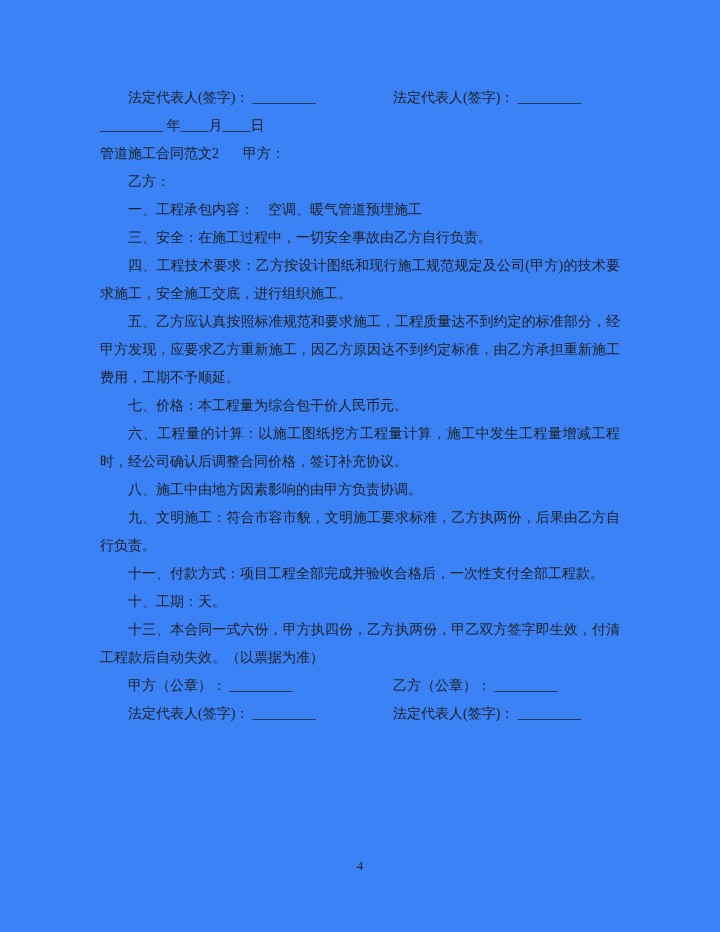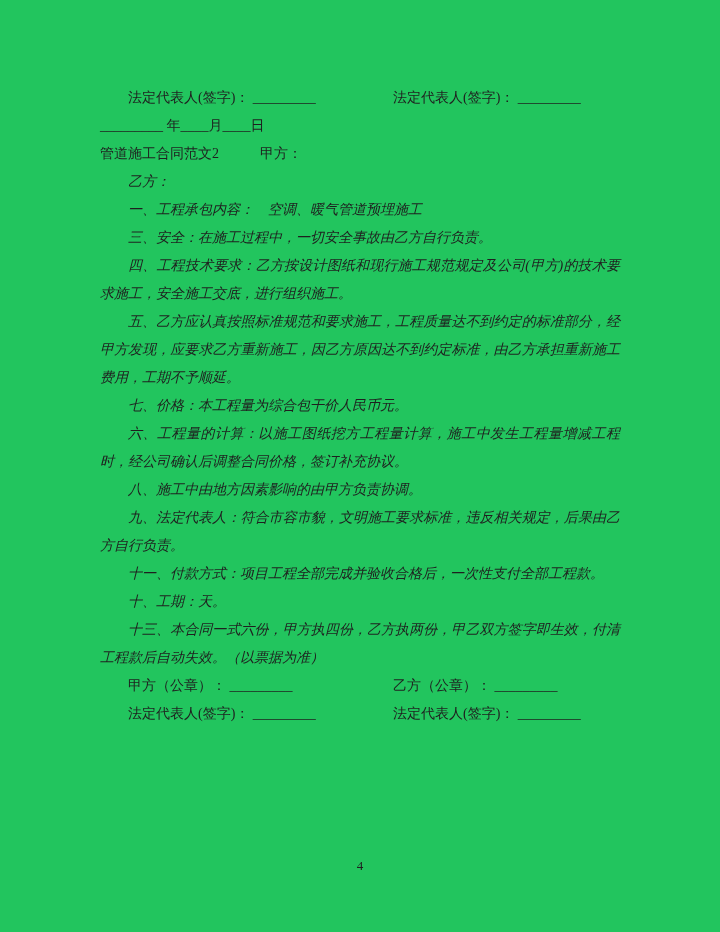--- a/index.html
+++ b/index.html
@@ -10,21 +10,21 @@
     width: 720px;
     height: 932px;
     background: #ffffff;
     font-family: "Liberation Serif", "DejaVu Serif", serif;
     color: #1f1f1f;
   }
   .page {
     position: relative;
     width: 720px;
     height: 932px;
-    background: #22c55e;
+    background: #3b82f6;
     overflow: hidden;
   }
   .doc {
     position: absolute;
     left: 100px;
     top: 84px;
     width: 520px;
     font-size: 14px;
     line-height: 28px;
   }
@@ -35,26 +35,25 @@
     width: 293px;
     padding-left: 28px;
     box-sizing: border-box;
     white-space: nowrap;
   }
   .pair-row .cell-r {
     flex: 1;
     white-space: nowrap;
   }
   .title-row .party {
-    margin-left: 41px;
+    margin-left: 24px;
   }
   .para {
     text-indent: 28px;
     text-align: justify;
-    font-style: italic;
   }
   .page-number {
     position: absolute;
     left: 0;
     width: 720px;
     top: 858px;
     text-align: center;
     font-size: 13px;
     color: #1f1f1f;
   }
@@ -79,21 +78,21 @@
     </div>
 
     <div class="para">乙方：</div>
     <div class="para">一、工程承包内容：　空调、暖气管道预埋施工</div>
     <div class="para">三、安全：在施工过程中，一切安全事故由乙方自行负责。</div>
     <div class="para">四、工程技术要求：乙方按设计图纸和现行施工规范规定及公司(甲方)的技术要求施工，安全施工交底，进行组织施工。</div>
     <div class="para">五、乙方应认真按照标准规范和要求施工，工程质量达不到约定的标准部分，经甲方发现，应要求乙方重新施工，因乙方原因达不到约定标准，由乙方承担重新施工费用，工期不予顺延。</div>
     <div class="para">七、价格：本工程量为综合包干价人民币元。</div>
     <div class="para">六、工程量的计算：以施工图纸挖方工程量计算，施工中发生工程量增减工程时，经公司确认后调整合同价格，签订补充协议。</div>
     <div class="para">八、施工中由地方因素影响的由甲方负责协调。</div>
-    <div class="para">九、法定代表人：符合市容市貌，文明施工要求标准，违反相关规定，后果由乙方自行负责。</div>
+    <div class="para">九、文明施工：符合市容市貌，文明施工要求标准，乙方执两份，后果由乙方自行负责。</div>
     <div class="para">十一、付款方式：项目工程全部完成并验收合格后，一次性支付全部工程款。</div>
     <div class="para">十、工期：天。</div>
     <div class="para">十三、本合同一式六份，甲方执四份，乙方执两份，甲乙双方签字即生效，付清工程款后自动失效。（以票据为准）</div>
 
     <div class="pair-row">
       <div class="cell-l">甲方（公章）： _________</div>
       <div class="cell-r">乙方（公章）： _________</div>
     </div>
 
     <div class="pair-row">

